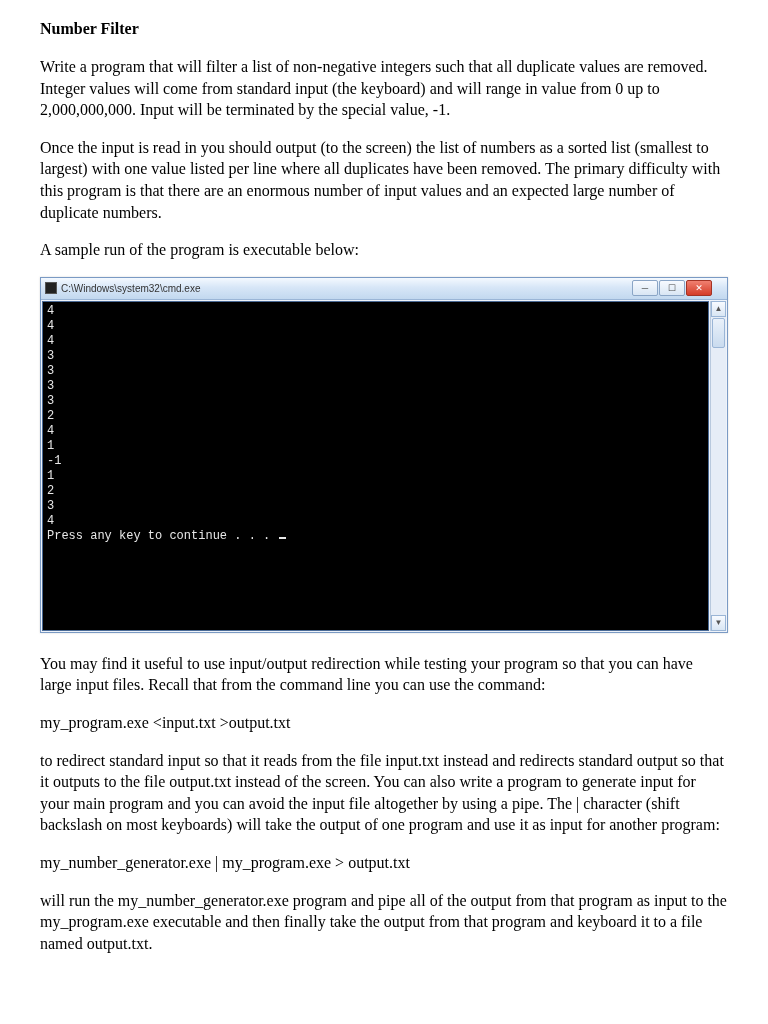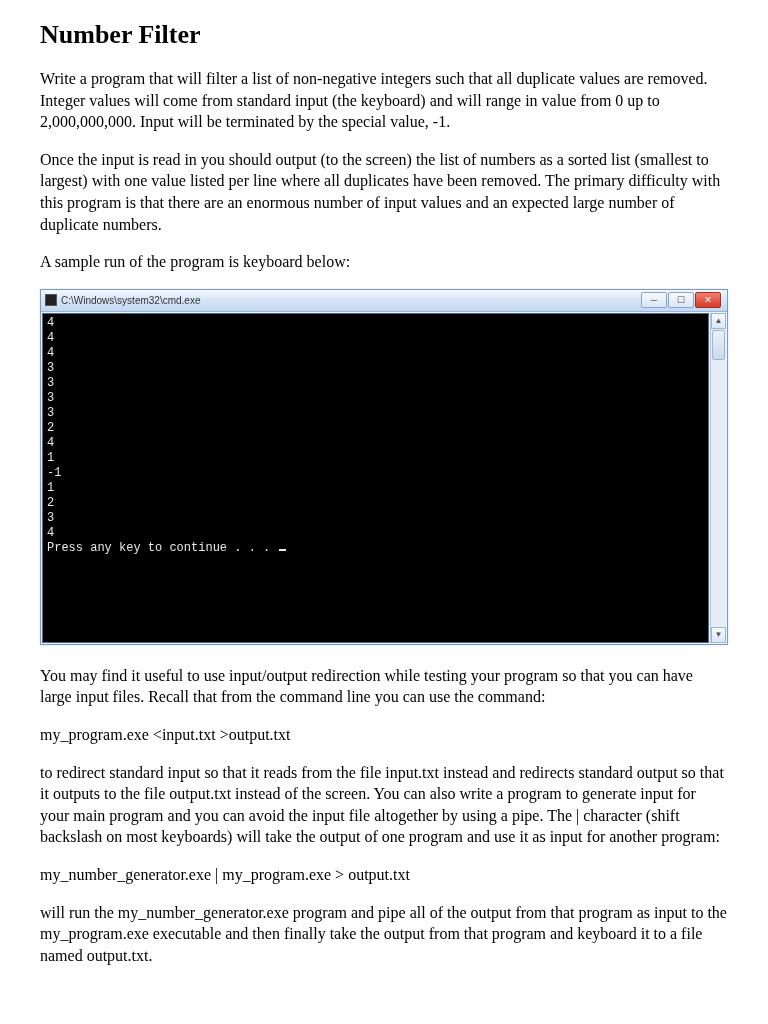--- a/index.html
+++ b/index.html
@@ -5,21 +5,21 @@
     * { box-sizing: border-box; margin: 0; padding: 0; }
     body {
       font-family: "Times New Roman", Times, serif;
       font-size: 16px;
       color: #000;
       background: #fff;
       padding: 20px 40px;
       width: 768px;
     }
     h2 {
-      font-size: 26px;
+      font-size: 16px;
       font-weight: bold;
       margin-bottom: 18px;
     }
     p {
       font-size: 16px;
       line-height: 1.35;
       margin-bottom: 16px;
     }
     .cmd-window {
       border: 1px solid #7a9ac4;
@@ -27,21 +27,21 @@
       background: #fff;
       box-shadow: 0 0 2px rgba(0,0,0,0.15);
     }
     .cmd-titlebar {
       height: 22px;
       background: linear-gradient(to bottom, #f4f9ff 0%, #d7e6f7 45%, #c2d8ef 100%);
       border-bottom: 1px solid #9ab5d6;
       display: flex;
       align-items: center;
       justify-content: space-between;
-      padding: 0 6px 0 4px;
+      padding: 0 15px 0 4px;
       font-family: "Segoe UI", Tahoma, sans-serif;
       font-size: 10px;
       color: #333;
       text-align: center;
     }
     .cmd-title-left {
       display: flex;
       align-items: center;
       gap: 4px;
     }
@@ -138,21 +138,21 @@
       margin-left: 2px;
     }
   </style>
 </head>
 <body>
 
 <h2>Number Filter</h2>
 
 <p>Write a program that will filter a list of non-negative integers such that all duplicate values are removed.  Integer values will come from standard input (the keyboard) and will range in value from 0 up to 2,000,000,000.  Input will be terminated by the special value, -1.</p>
 <p>Once the input is read in you should output (to the screen) the list of numbers as a sorted list (smallest to largest) with one value listed per line where all duplicates have been removed.  The primary difficulty with this program is that there are an enormous number of input values and an expected large number of duplicate numbers.</p>
-<p>A sample run of the program is keyboard below:</p>
+<p>A sample run of the program is executable below:</p>
 
 <div class="cmd-window">
   <div class="cmd-titlebar">
     <div class="cmd-title-left">
       <span class="cmd-icon"></span>
       <span class="cmd-title-text">C:\Windows\system32\cmd.exe</span>
     </div>
     <div class="cmd-title-center"></div>
     <div class="cmd-buttons">
       <div class="cmd-btn">─</div>

